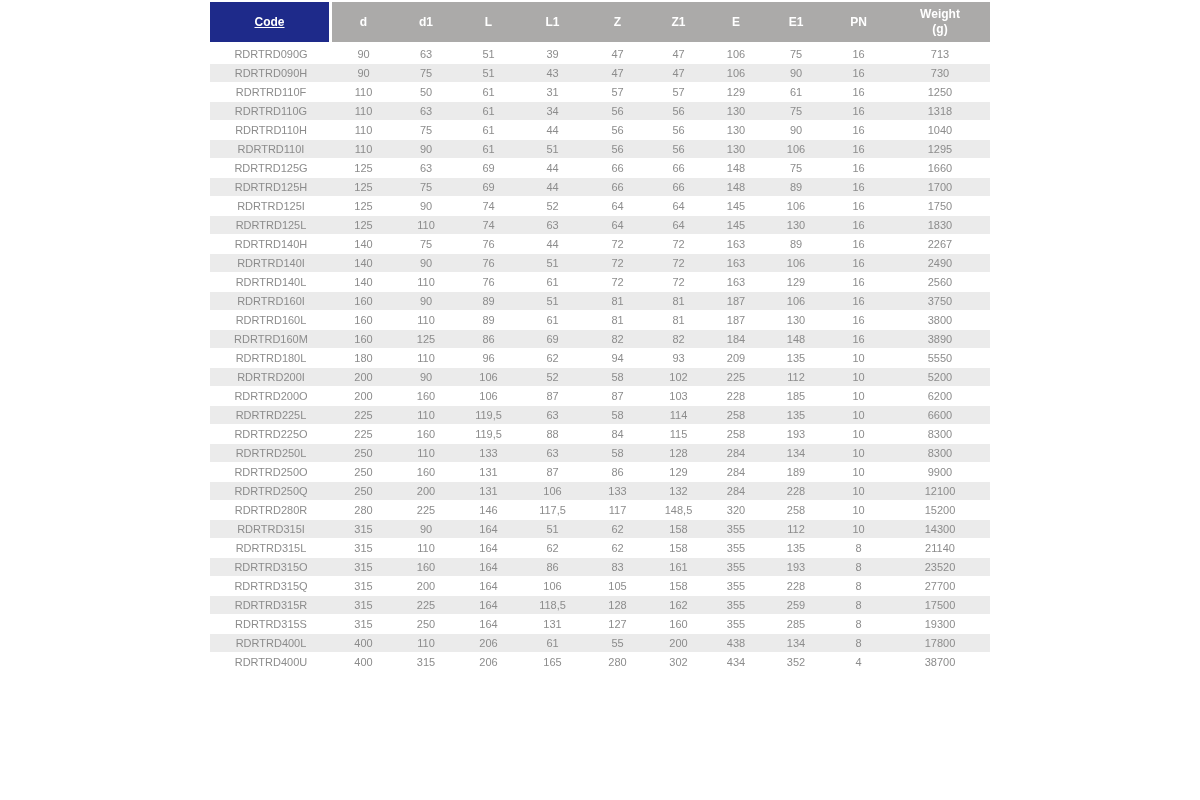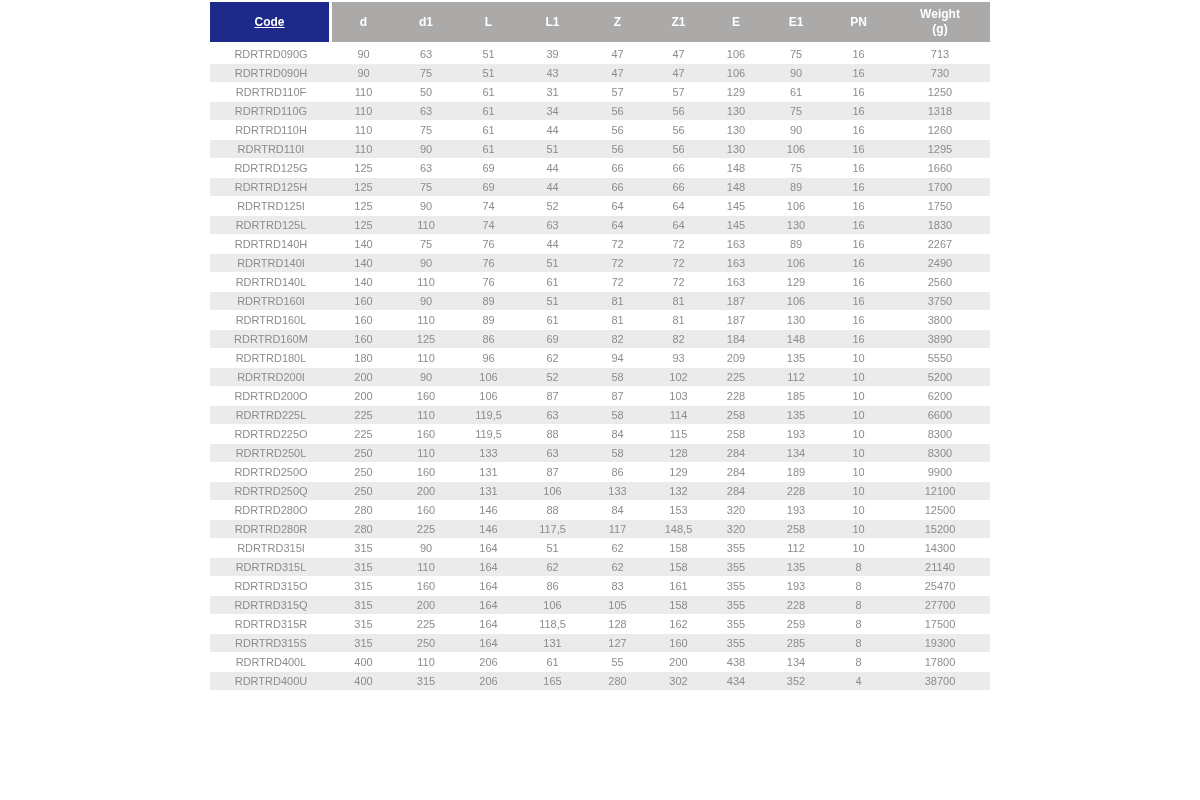--- a/index.html
+++ b/index.html
@@ -153,21 +153,21 @@
           <td>RDRTRD110H</td>
           <td>110</td>
           <td>75</td>
           <td>61</td>
           <td>44</td>
           <td>56</td>
           <td>56</td>
           <td>130</td>
           <td>90</td>
           <td>16</td>
-          <td>1260</td>
+          <td>1040</td>
         </tr>
         <tr>
           <td>RDRTRD110I</td>
           <td>110</td>
           <td>90</td>
           <td>61</td>
           <td>51</td>
           <td>56</td>
           <td>56</td>
           <td>130</td>
@@ -401,33 +401,20 @@
           <td>250</td>
           <td>200</td>
           <td>131</td>
           <td>106</td>
           <td>133</td>
           <td>132</td>
           <td>284</td>
           <td>228</td>
           <td>10</td>
           <td>12100</td>
-        </tr>
-        <tr>
-          <td>RDRTRD280O</td>
-          <td>280</td>
-          <td>160</td>
-          <td>146</td>
-          <td>88</td>
-          <td>84</td>
-          <td>153</td>
-          <td>320</td>
-          <td>193</td>
-          <td>10</td>
-          <td>12500</td>
         </tr>
         <tr>
           <td>RDRTRD280R</td>
           <td>280</td>
           <td>225</td>
           <td>146</td>
           <td>117,5</td>
           <td>117</td>
           <td>148,5</td>
           <td>320</td>
@@ -465,21 +452,21 @@
           <td>RDRTRD315O</td>
           <td>315</td>
           <td>160</td>
           <td>164</td>
           <td>86</td>
           <td>83</td>
           <td>161</td>
           <td>355</td>
           <td>193</td>
           <td>8</td>
-          <td>25470</td>
+          <td>23520</td>
         </tr>
         <tr>
           <td>RDRTRD315Q</td>
           <td>315</td>
           <td>200</td>
           <td>164</td>
           <td>106</td>
           <td>105</td>
           <td>158</td>
           <td>355</td>

